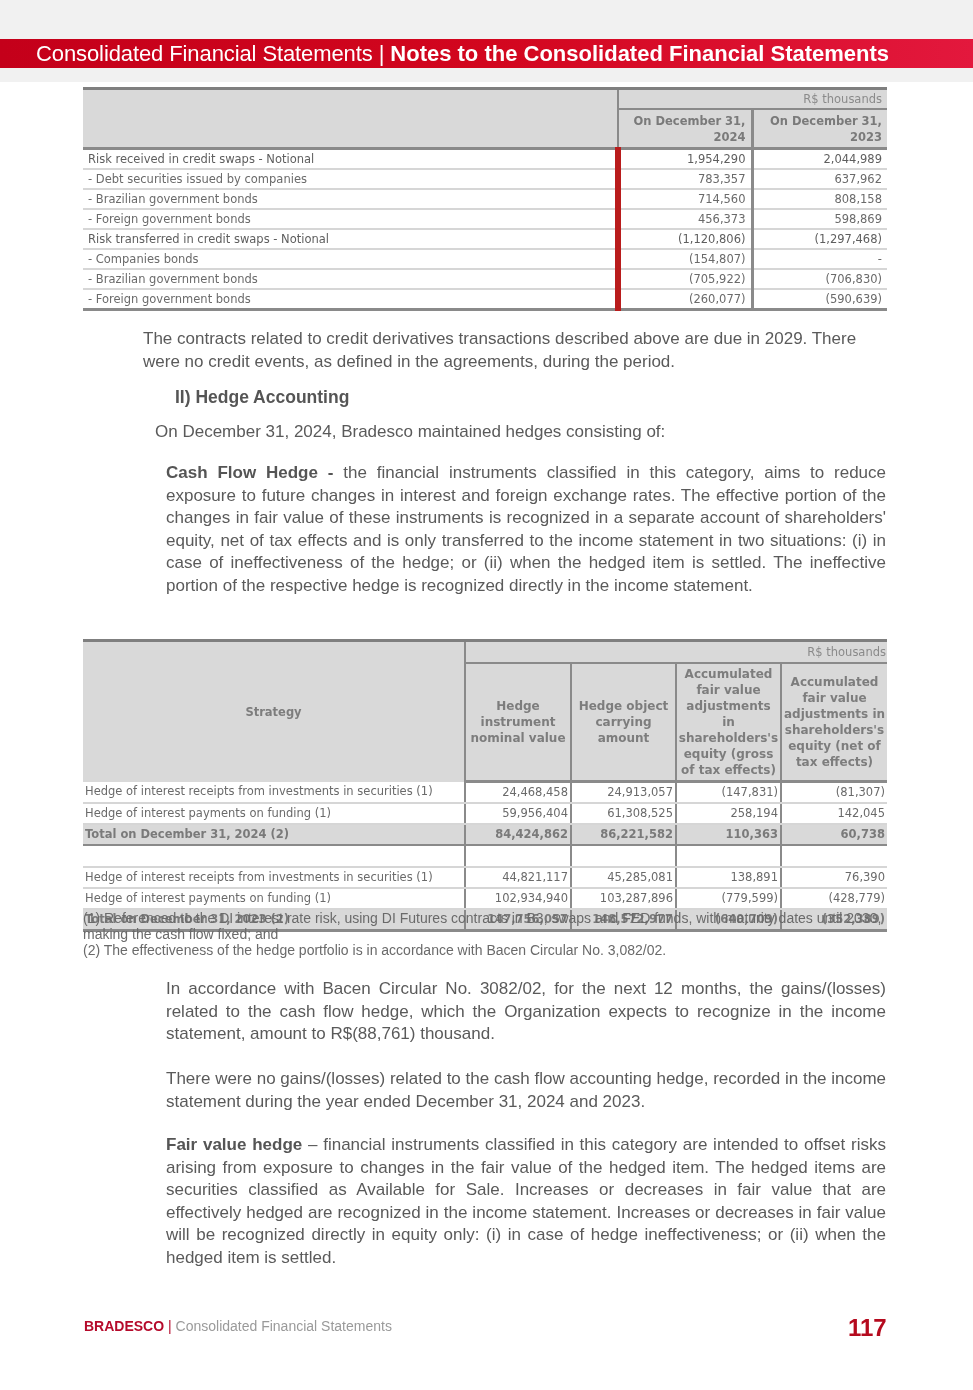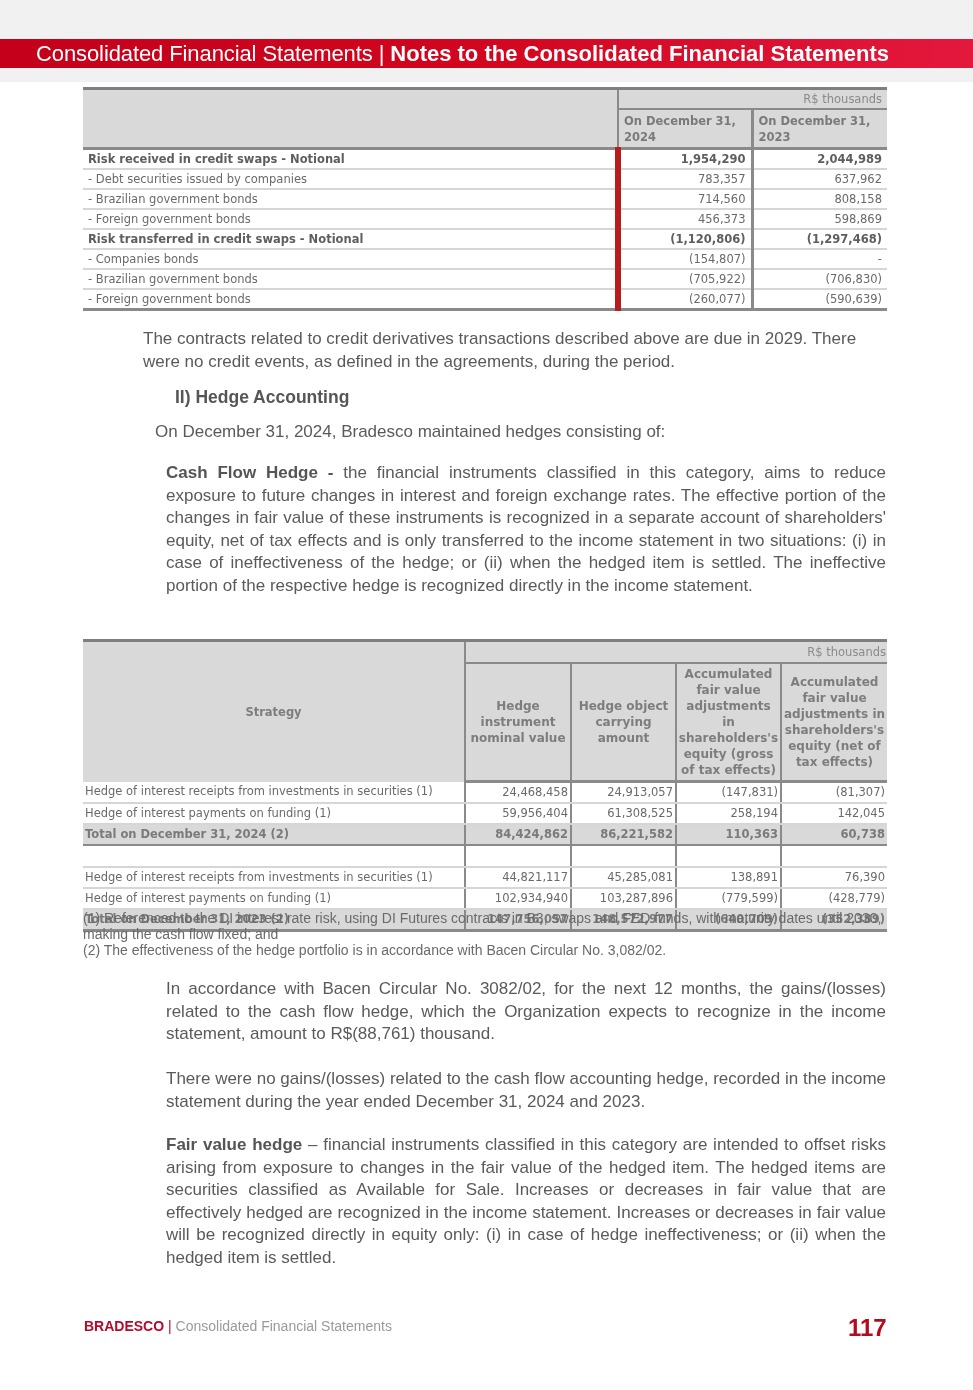--- a/index.html
+++ b/index.html
@@ -17,29 +17,29 @@
   .header-bar .bold { font-weight: bold; }
 
   
   table { border-collapse: collapse; }
   .t1 { position: absolute; left: 83px; top: 87px; width: 804px; font-size: 11.5px; }
   .t1 td, .t1 th { height: 20px; line-height: 18px; padding: 0 5px; }
   .t1 thead tr.units th { background: #d9d9d9; }
   .t1 thead th { background: #d9d9d9; color: #7a7a7a; font-weight: bold; }
   .t1 .topline th { border-top: 3px solid #7f7f7f; }
   .t1 .u { text-align: right; font-weight: normal; color: #8a8a8a; font-size: 11.5px; border-bottom: 2px solid #8a8a8a; border-left: 2px solid #8a8a8a; }
-  .t1 .colh { text-align: left; line-height: 16px; padding-top: 3px; padding-bottom: 2px; height: 36px; }
+  .t1 .colh { text-align: right; line-height: 16px; padding-top: 3px; padding-bottom: 2px; height: 36px; }
   .t1 .colh.c2024 { border-left: 2px solid #8a8a8a; }
   .t1 .colh.c2023 { border-left: 3px solid #8a8a8a; }
   .t1 tbody tr td { border-bottom: 2px solid #d6d6d6; color: #6a6a6a; }
   .t1 tbody tr:first-child td { border-top: 3px solid #8a8a8a; }
   .t1 tbody tr:last-child td { border-bottom: 3px solid #8a8a8a; }
   .t1 tbody td.num { text-align: right; border-left: 6px solid #b91c1c; }
   .t1 tbody td.num2 { text-align: right; border-left: 3px solid #8a8a8a; }
-  .t1 tbody tr.bold td { font-weight: bold; color: #5e5e5e; }
+  .t1 tbody tr.bold td { font-weight: normal; color: #5e5e5e; }
 
   .para { position: absolute; font-family: "Liberation Sans", sans-serif; font-size: 17px; color: #5a5a5a; line-height: 22.5px; }
   .p1 { left: 143px; top: 328px; width: 745px; }
   .h2 { position: absolute; left: 155px; top: 387px; font-family: "Liberation Sans", sans-serif; font-size: 17.5px; font-weight: bold; color: #555; margin-left: 20px; }
   .p2 { left: 155px; top: 421px; width: 740px; }
   .p3 { left: 166px; top: 462px; width: 720px; text-align: justify; }
   .p3 b, .p6 b { color: #555; }
 
   
   .t2 { position: absolute; left: 83px; top: 639px; width: 804px; font-size: 11.5px; }

